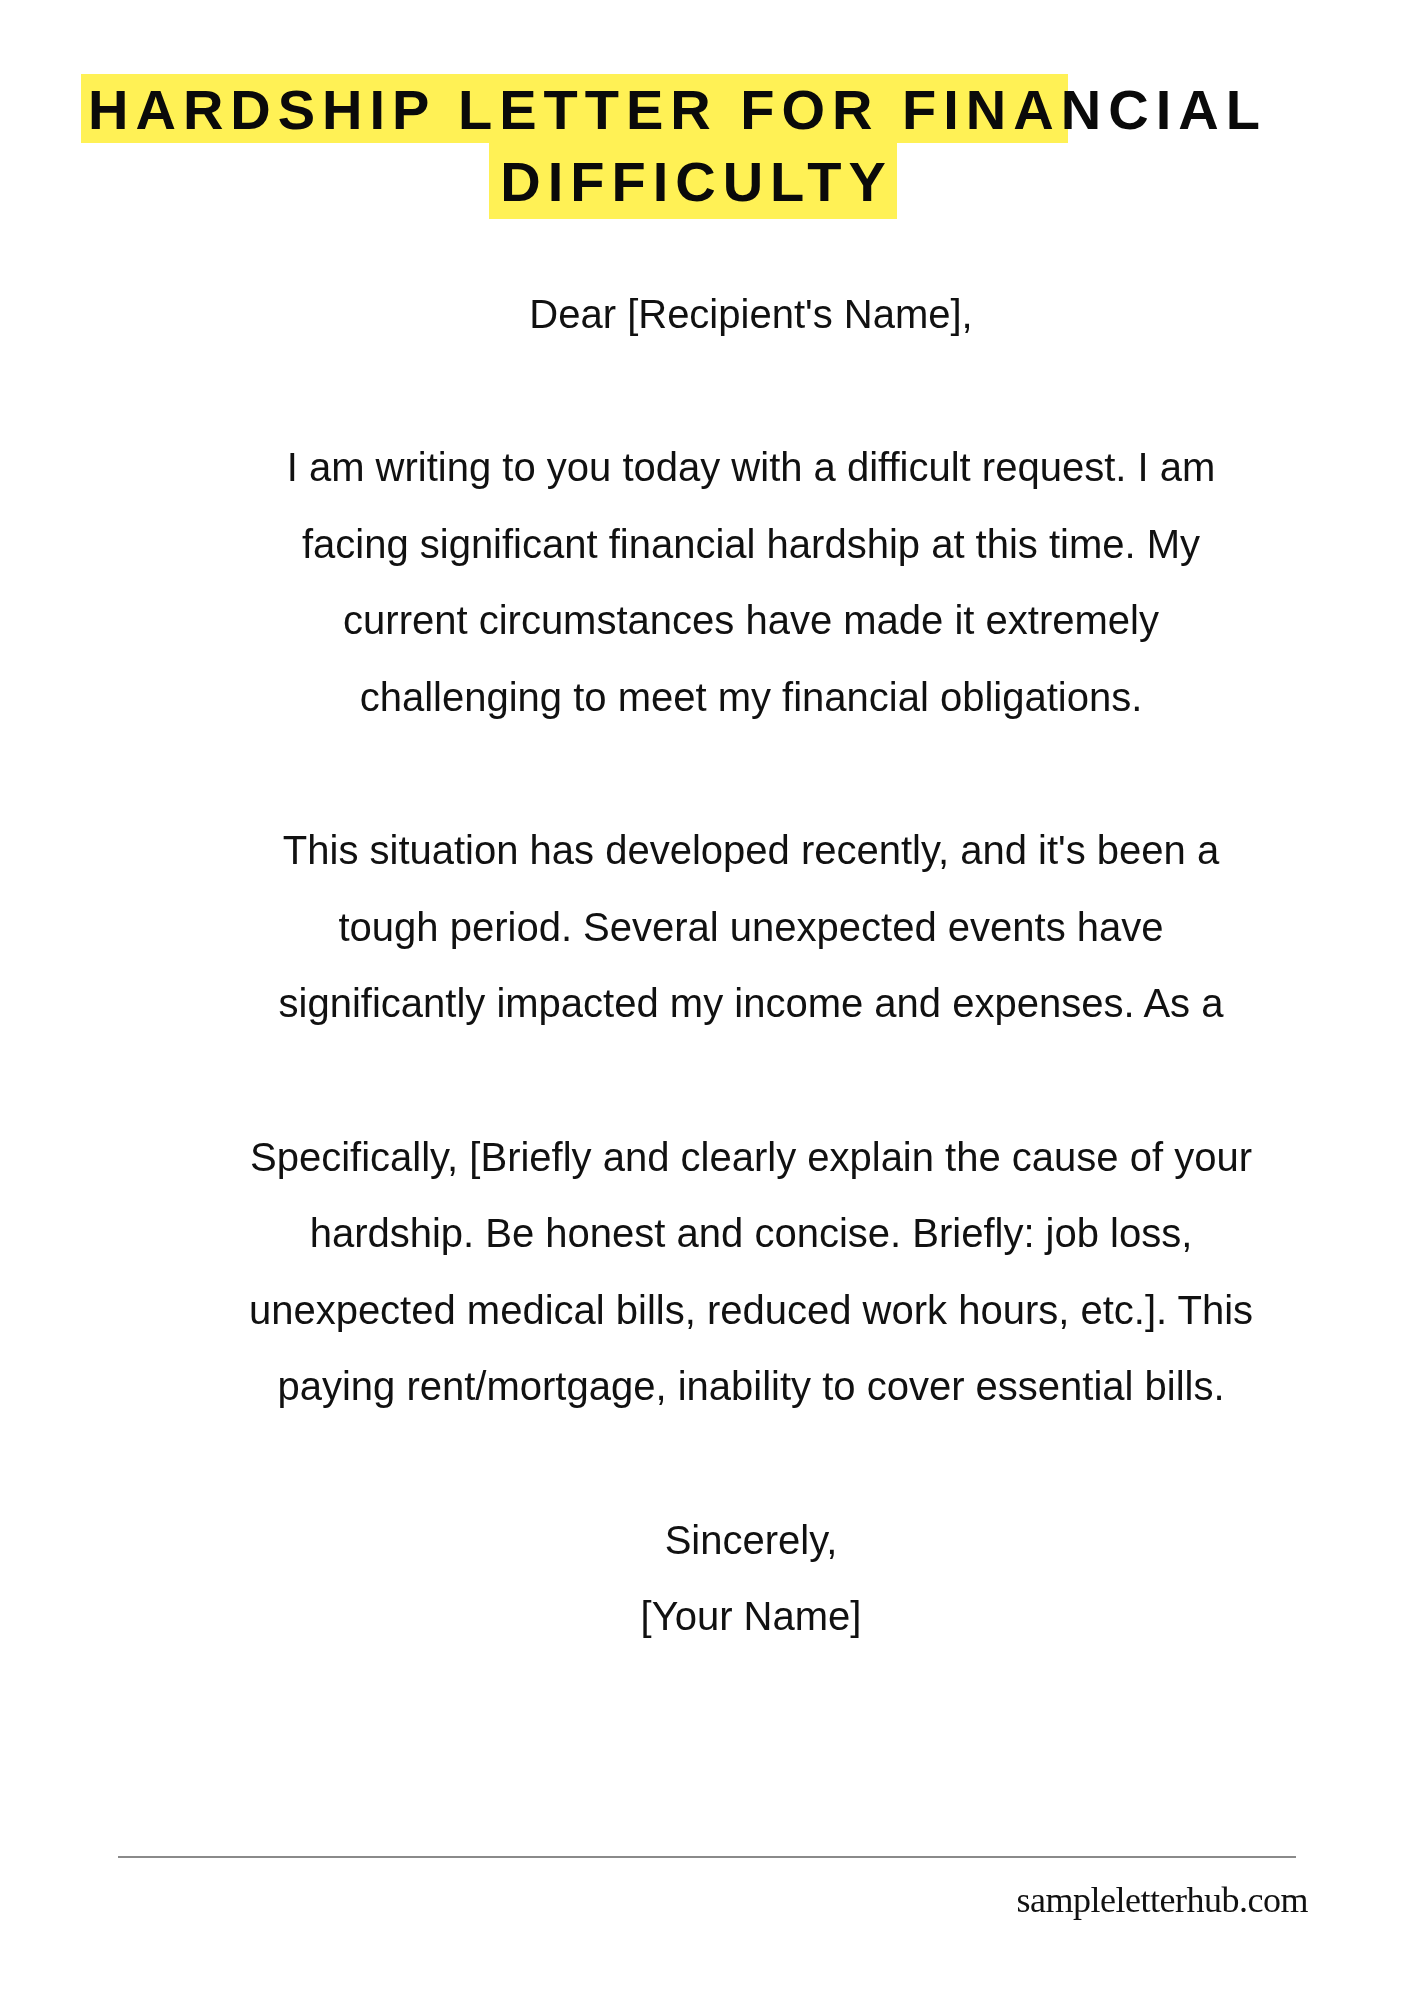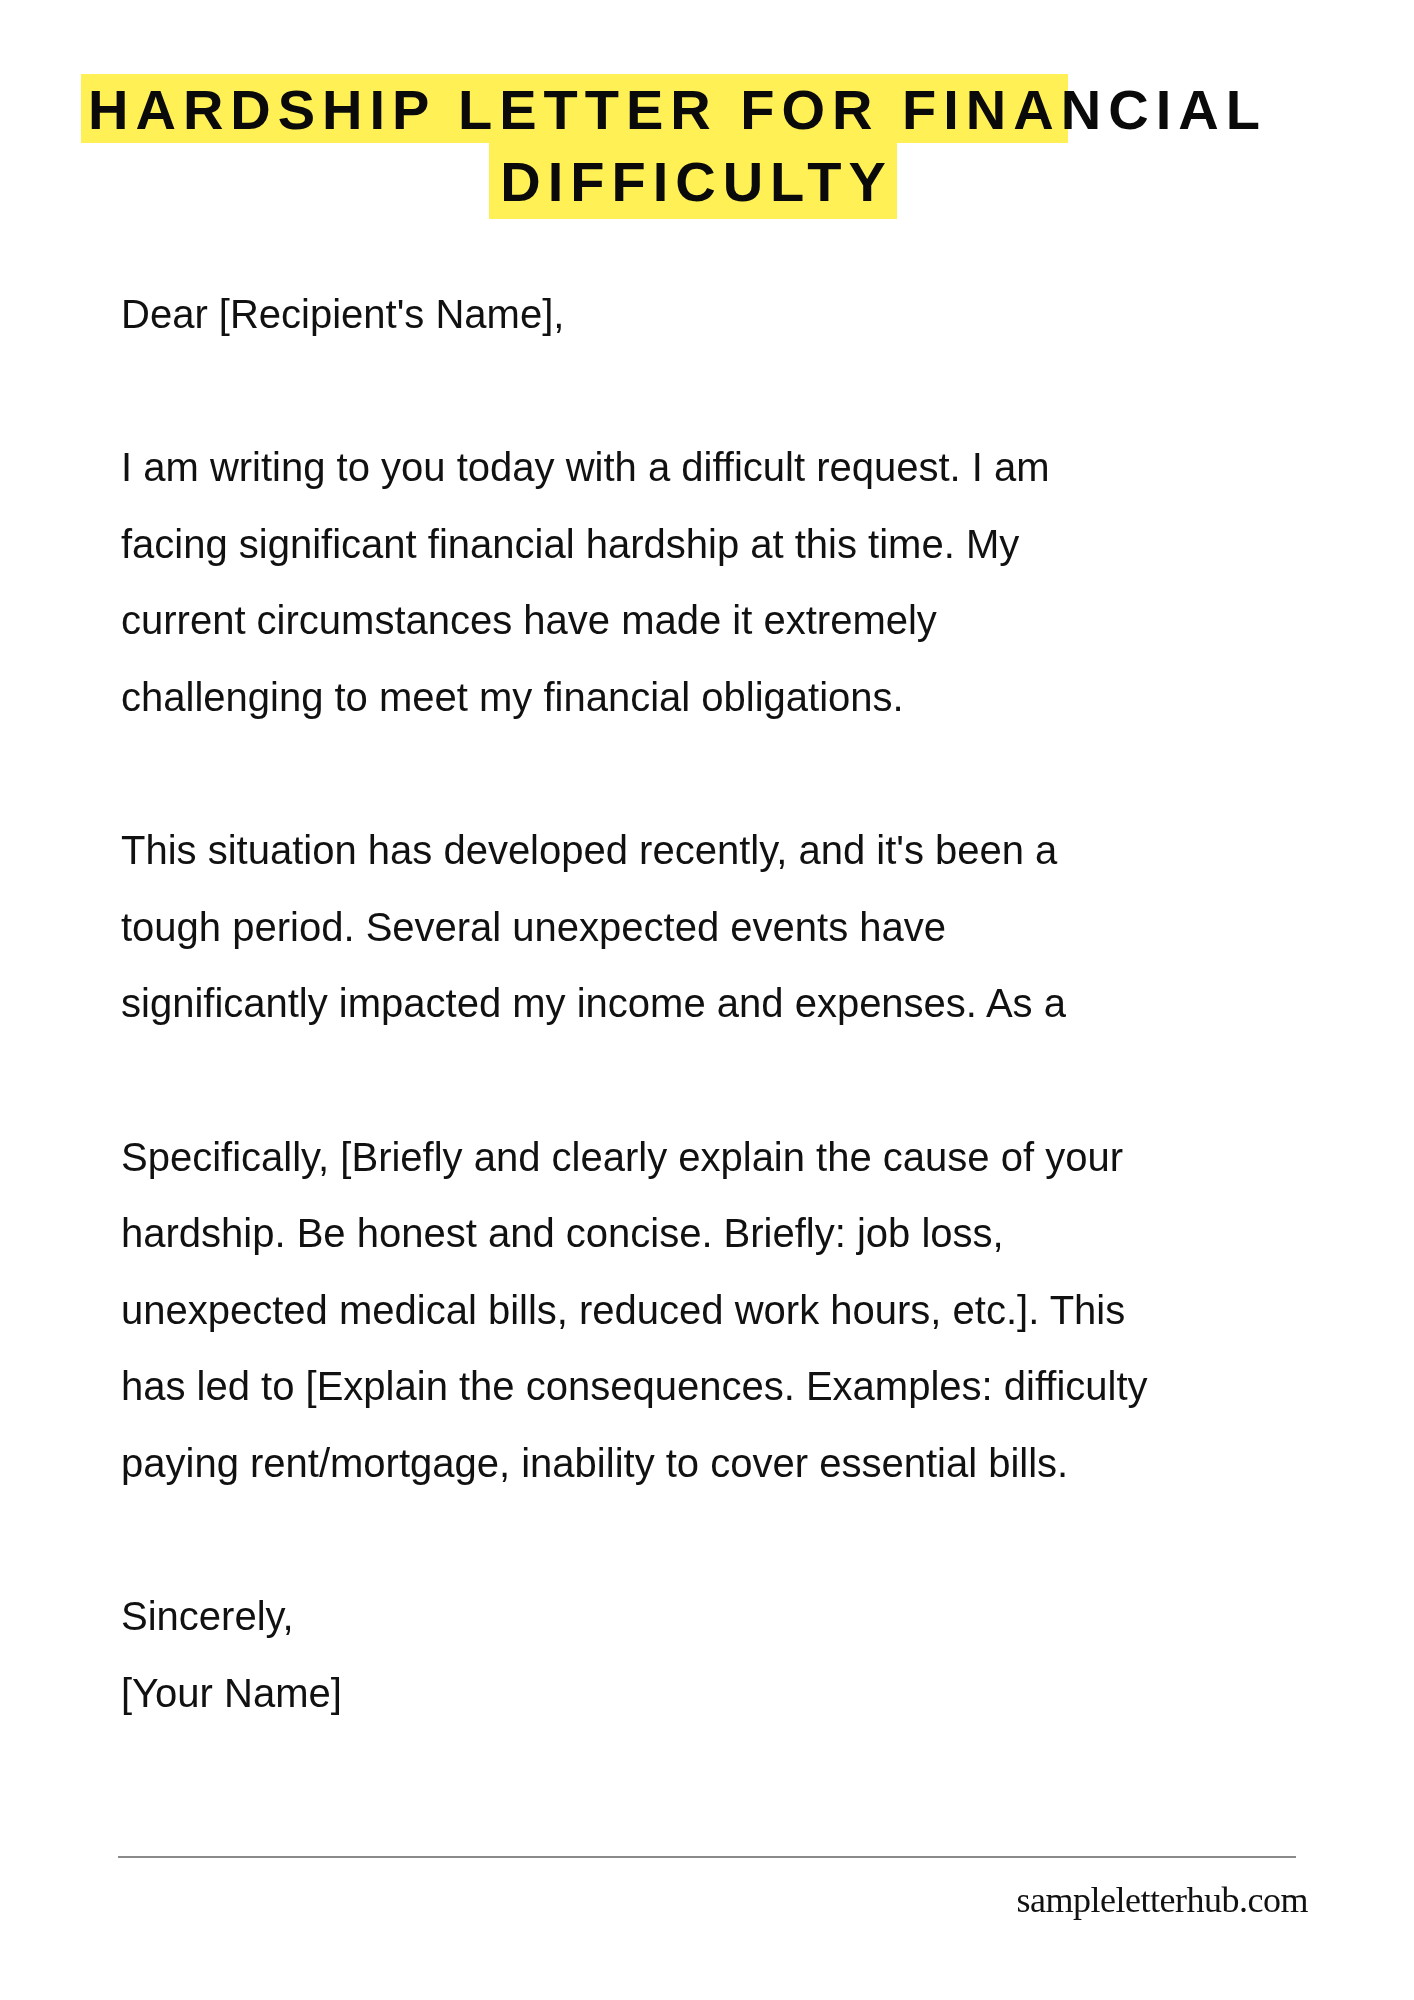--- a/index.html
+++ b/index.html
@@ -43,20 +43,21 @@
   }
   .letter-body {
     position: absolute;
     left: 121px;
     top: 276px;
     width: 1260px;
     font-family: "Liberation Sans", sans-serif;
     font-size: 40px;
     line-height: 76.6px;
     color: #111111;
+    text-align: center;
   }
   .letter-line {
     display: block;
     height: 76.6px;
     white-space: nowrap;
   }
   .divider {
     position: absolute;
     left: 118px;
     top: 1856px;
@@ -100,21 +101,20 @@
       <span class="letter-line">This situation has developed recently, and it's been a</span>
       <span class="letter-line">tough period. Several unexpected events have</span>
       <span class="letter-line">significantly impacted my income and expenses. As a</span>
     </div>
     <span class="letter-line"></span>
 
     <div>
       <span class="letter-line">Specifically, [Briefly and clearly explain the cause of your</span>
       <span class="letter-line">hardship. Be honest and concise. Briefly: job loss,</span>
       <span class="letter-line">unexpected medical bills, reduced work hours, etc.]. This</span>
-      <span class="letter-line">has led to [Explain the consequences. Examples: difficulty</span>
       <span class="letter-line">paying rent/mortgage, inability to cover essential bills.</span>
     </div>
     <span class="letter-line"></span>
 
     <span class="letter-line">Sincerely,</span>
     <span class="letter-line">[Your Name]</span>
   </div>
 
   <div class="divider"></div>
   <div class="watermark">sampleletterhub.com</div>

